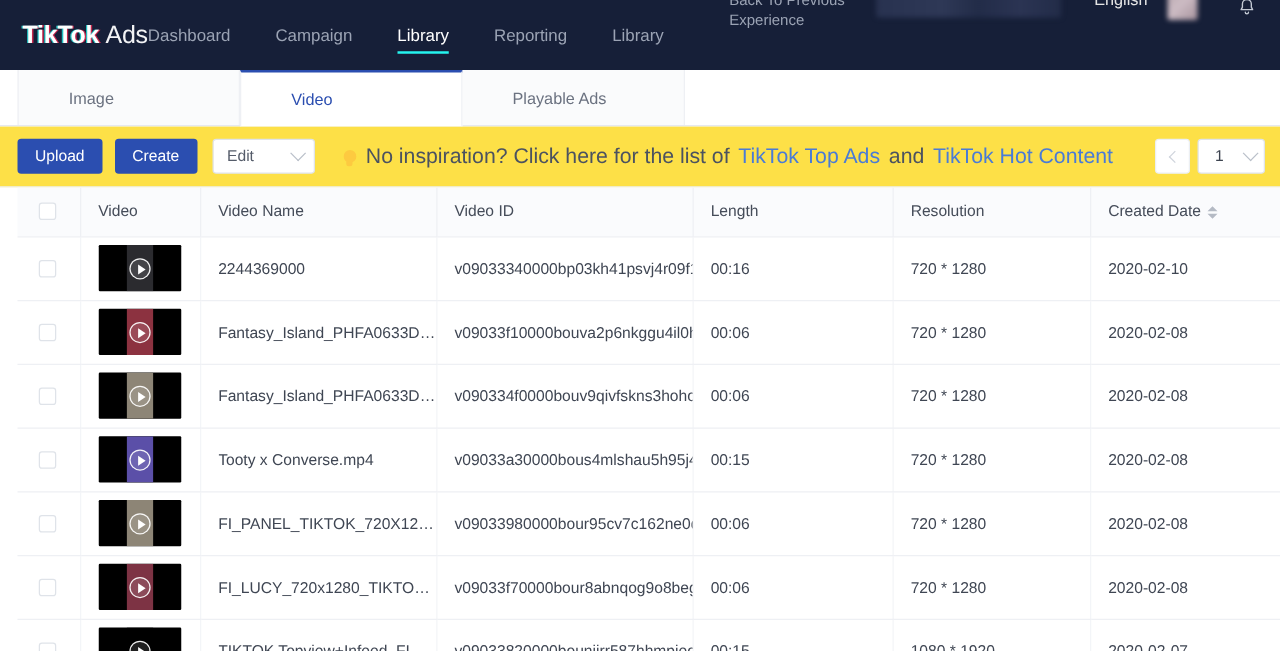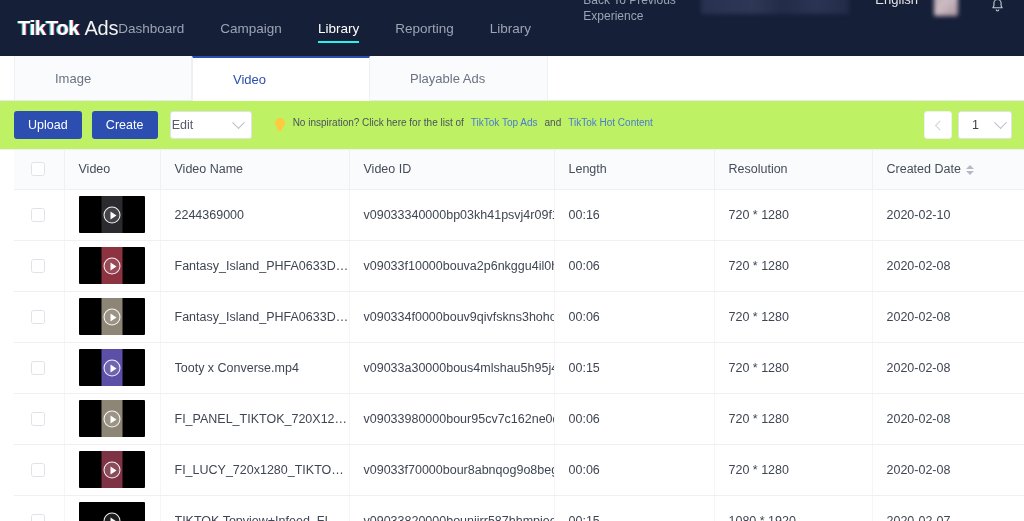--- a/index.html
+++ b/index.html
@@ -131,21 +131,21 @@
     margin-bottom: -1px;
     padding-bottom: 1px;
   }
 
   
   .toolbar {
     height: 49px;
     display: flex;
     align-items: center;
     padding: 0 12px 0 14px;
-    background: #bef264;
+    background: #fde047;
     border-bottom: 1px solid #eceff3;
     gap: 0;
   }
   .btn-primary {
     height: 28px;
     min-width: 66px;
     padding: 0 14px;
     background: #2b4eb0;
     color: #fff;
     border: none;
@@ -158,37 +158,37 @@
   .select-edit {
     height: 28px;
     width: 82px;
     margin-left: 12px;
     border: 1px solid #dfe3e9;
     border-radius: 3px;
     background: #fff;
     display: flex;
     align-items: center;
     justify-content: space-between;
-    padding: 0 8px 0 1px;
+    padding: 0 8px 0 11px;
     font-size: 12.5px;
     color: #555c6a;
     cursor: pointer;
   }
   .chev {
     width: 9px; height: 9px;
     border-right: 1.4px solid #b9bfc9;
     border-bottom: 1.4px solid #b9bfc9;
     transform: rotate(45deg) translate(-2px,-2px);
   }
   .hint {
     margin-left: 22px;
     display: flex;
-    align-items: flex-start;
+    align-items: flex-end;
     gap: 7px;
-    font-size: 10px;
+    font-size: 17px;
     color: #4b5260;
     white-space: nowrap;
   }
   .bulb {
     width: 12px; height: 16px;
     position: relative;
   }
   .bulb::before {
     content: "";
     position: absolute; top: 1px; left: 1px;

